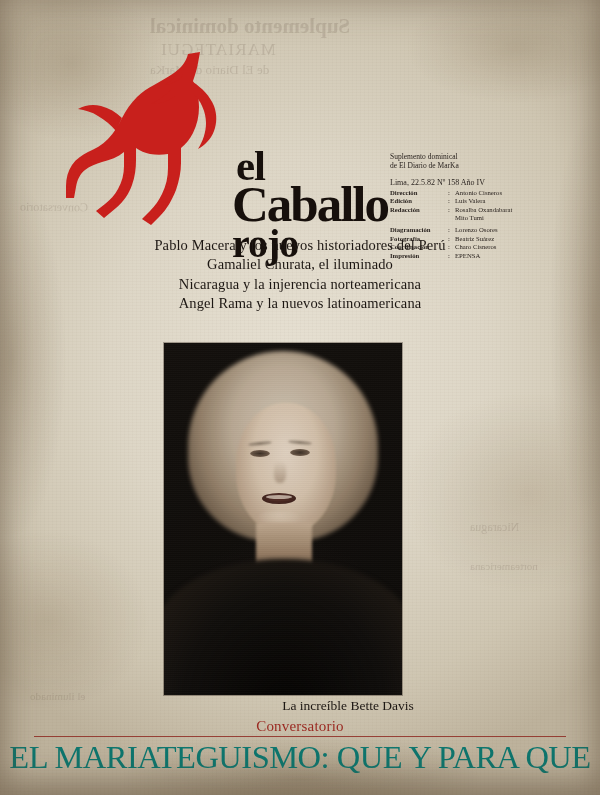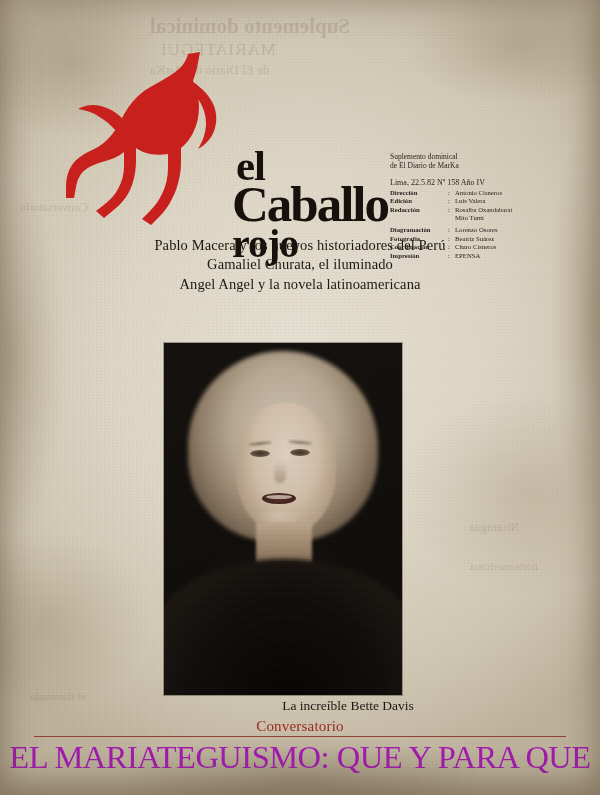--- a/index.html
+++ b/index.html
@@ -302,21 +302,21 @@
     opacity: 0.85;
   }
   .banner {
     position: absolute;
     top: 739px;
     left: 0;
     width: 100%;
     text-align: center;
     font-size: 32.5px;
     letter-spacing: -0.5px;
-    color: #a21caf;
+    color: #0f766e;
     font-family: "Liberation Serif", serif;
   }
   .edge-shadow {
     position: absolute;
     inset: 0;
     box-shadow: inset 0 0 40px rgba(90,70,50,0.35), inset 0 -14px 28px rgba(80,62,44,0.35);
     pointer-events: none;
   }
 </style>
 </head>
@@ -426,21 +426,22 @@
               <td class="name">EPENSA</td>
             </tr>
           </tbody>
         </table>
       </div>
     </div>
 
     <div class="headlines">
       <div>Pablo Macera y los nuevos historiadores del Perú</div>
       <div>Gamaliel Churata, el iluminado</div>
-      <div>Angel Angel y la novela latinoamericana</div>
+      <div>Nicaragua y la injerencia norteamericana</div>
+      <div>Angel Rama y la nuevos latinoamericana</div>
     </div>
 
     <div class="photo-frame">
       <div class="photo">
         <div class="ph-hair"></div>
         <div class="ph-face"></div>
         <div class="ph-brow l"></div>
         <div class="ph-brow r"></div>
         <div class="ph-eye l"></div>
         <div class="ph-eye r"></div>

